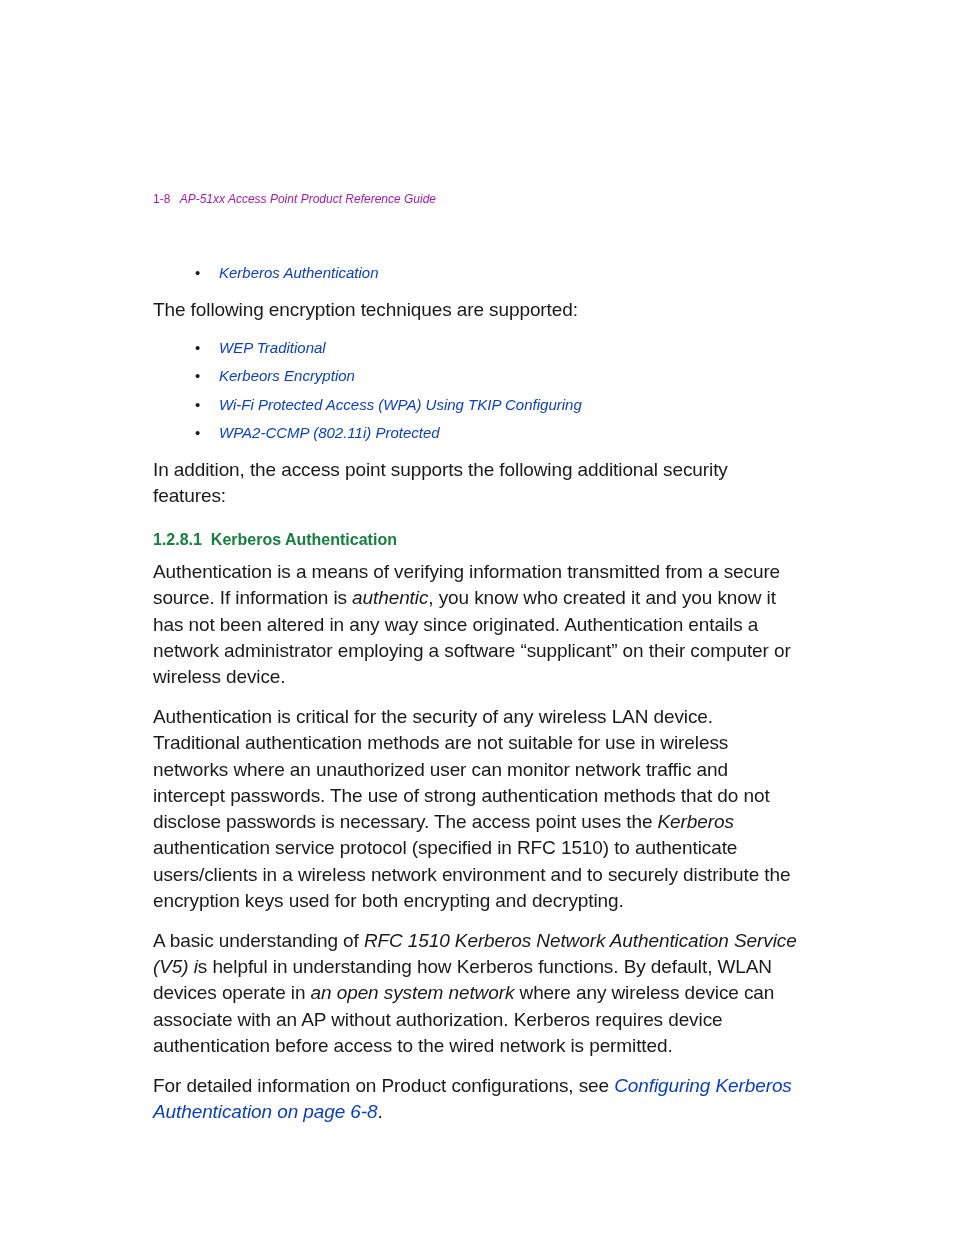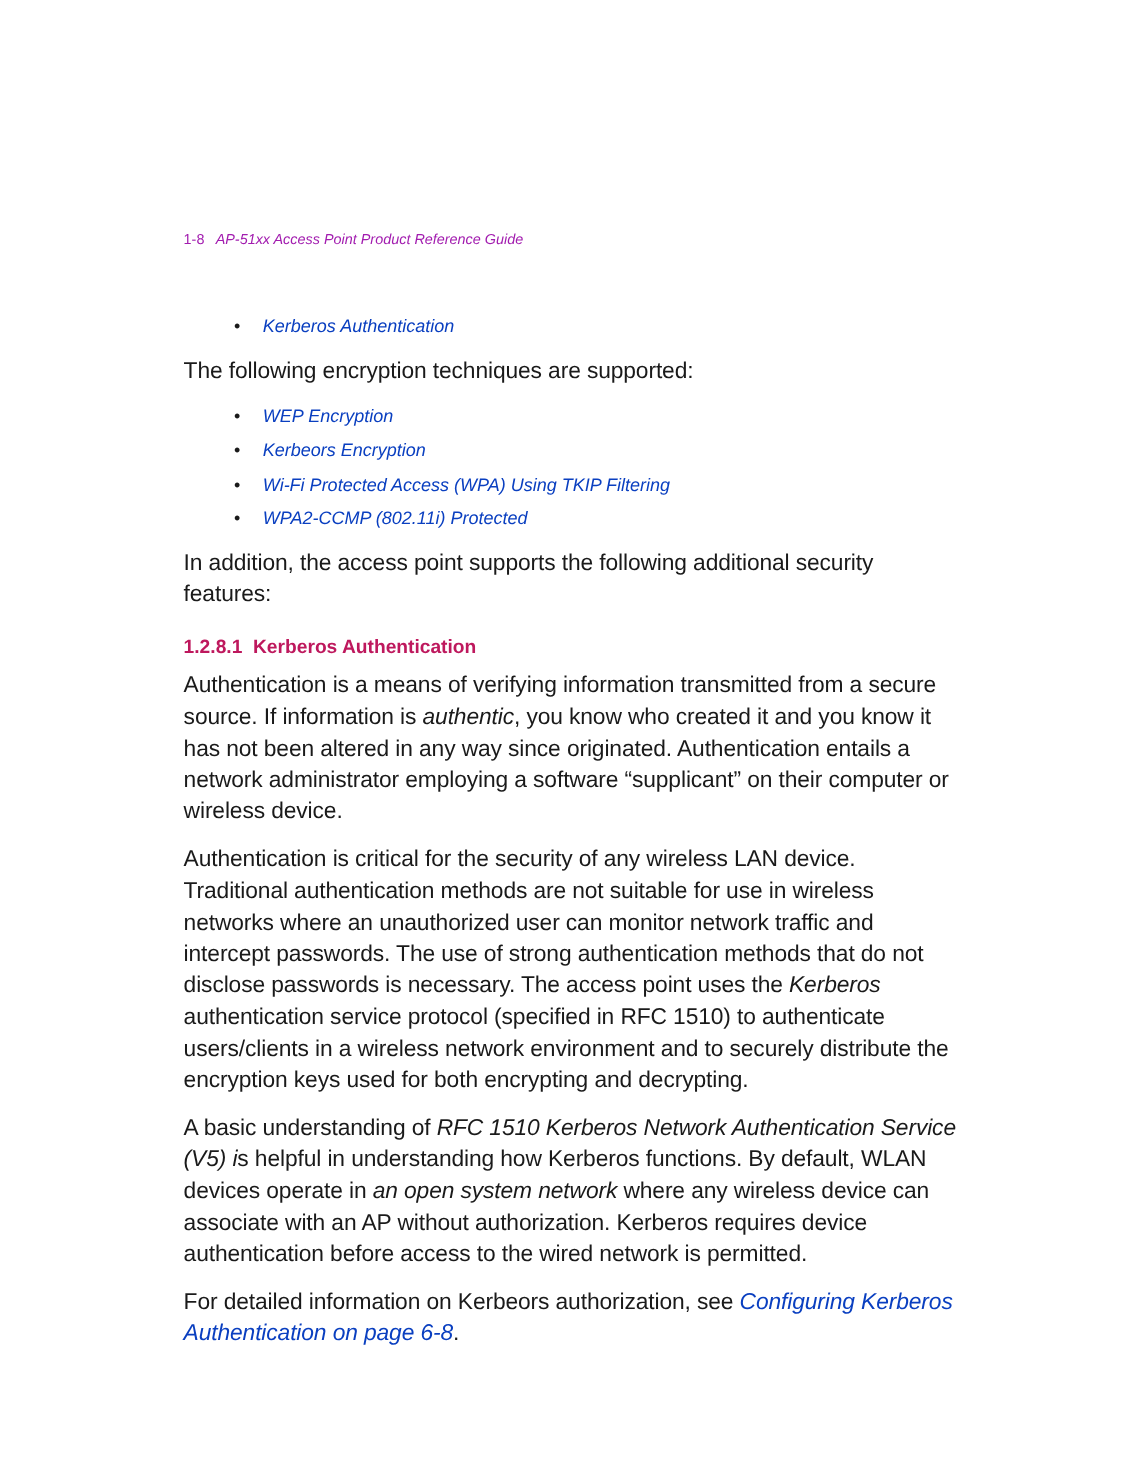--- a/index.html
+++ b/index.html
@@ -55,21 +55,21 @@
     font-size: 19px;
     line-height: 1.38;
     margin: 10px 0 14px 0;
     color: #1a1a1a;
     letter-spacing: -0.1px;
   }
   .section-heading {
     font-size: 16px;
     font-weight: bold;
     margin: 22px 0 10px 0;
-    color: #be185d;
+    color: #15803d;
   }
   .italic {
     font-style: italic;
   }
 </style>
 </head>
 <body>
 
 <div class="page">
 
@@ -78,23 +78,23 @@
     <span class="guide">AP-51xx Access Point Product Reference Guide</span>
   </div>
 
   <ul class="bullets">
     <li><span class="link">Kerberos Authentication</span></li>
   </ul>
 
   <p class="para">The following encryption techniques are supported:</p>
 
   <ul class="bullets">
-    <li><span class="link">WEP Encryption</span></li>
+    <li><span class="link">WEP Traditional</span></li>
     <li><span class="link">Kerbeors Encryption</span></li>
-    <li><span class="link">Wi-Fi Protected Access (WPA) Using TKIP Filtering</span></li>
+    <li><span class="link">Wi-Fi Protected Access (WPA) Using TKIP Configuring</span></li>
     <li><span class="link">WPA2-CCMP (802.11i) Protected</span></li>
   </ul>
 
   <p class="para">In addition, the access point supports the following additional security features:</p>
 
 
 
   <div class="section-heading">
     <span>1.2.8.1</span>&nbsp;&nbsp;<span>Kerberos Authentication</span>
   </div>
@@ -105,16 +105,16 @@
 
   <p class="para">
     <span>Authentication is critical for the security of any wireless LAN device. Traditional authentication methods are not suitable for use in wireless networks where an unauthorized user can monitor network traffic and intercept passwords. The use of strong authentication methods that do not disclose passwords is necessary. The access point uses the </span><span class="italic">Kerberos</span><span> authentication service protocol (specified in RFC 1510) to authenticate users/clients in a wireless network environment and to securely distribute the encryption keys used for both encrypting and decrypting.</span>
   </p>
 
   <p class="para">
     <span>A basic understanding of </span><span class="italic">RFC 1510 Kerberos Network Authentication Service (V5) i</span><span>s helpful in understanding how Kerberos functions. By default, WLAN devices operate in </span><span class="italic">an open system network</span><span> where any wireless device can associate with an AP without authorization. Kerberos requires device authentication before access to the wired network is permitted.</span>
   </p>
 
   <p class="para">
-    <span>For detailed information on Kerbeors authorization, see </span><span class="link">Configuring Kerberos Authentication on page 6-8</span><span>.</span>
+    <span>For detailed information on Product configurations, see </span><span class="link">Configuring Kerberos Authentication on page 6-8</span><span>.</span>
   </p>
 
 </div>
 
 </body></html>

